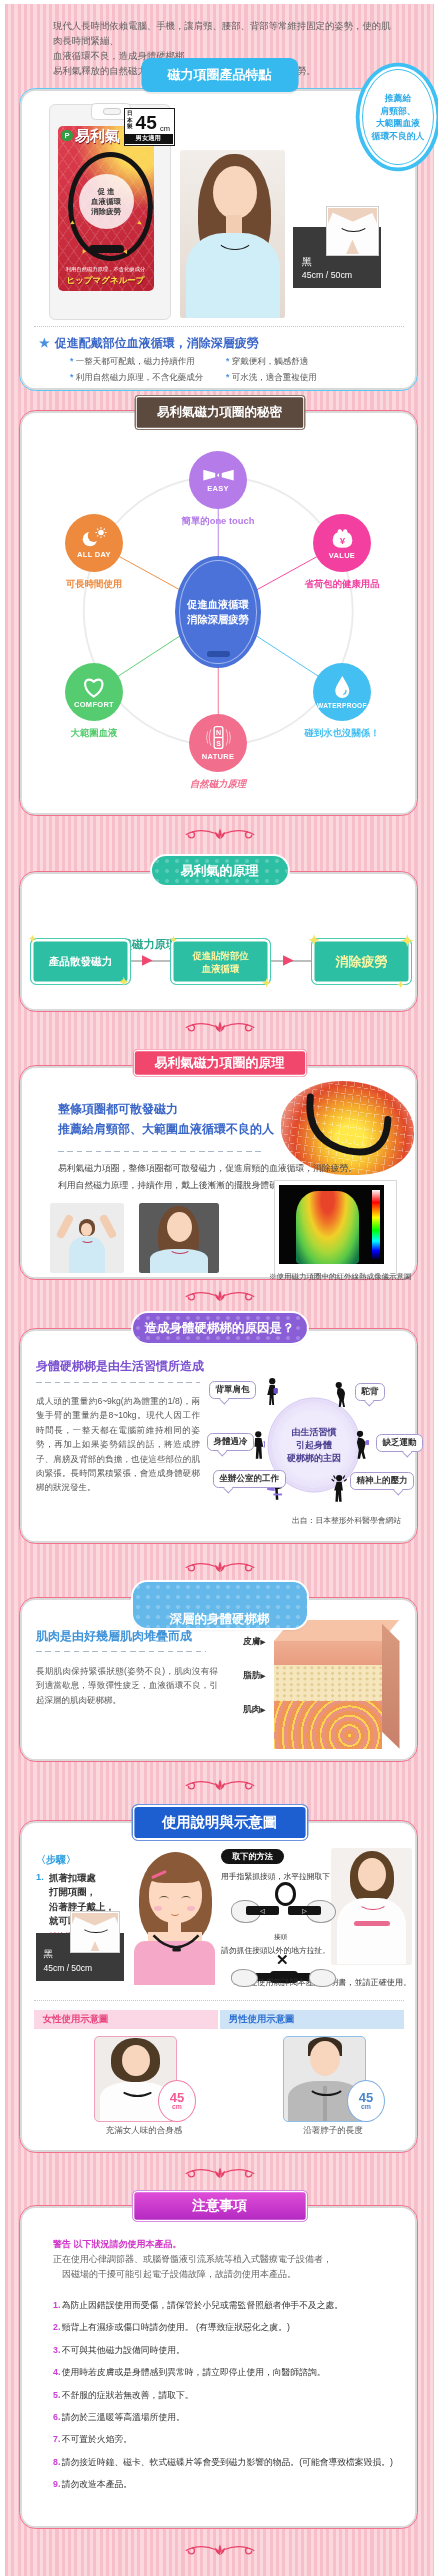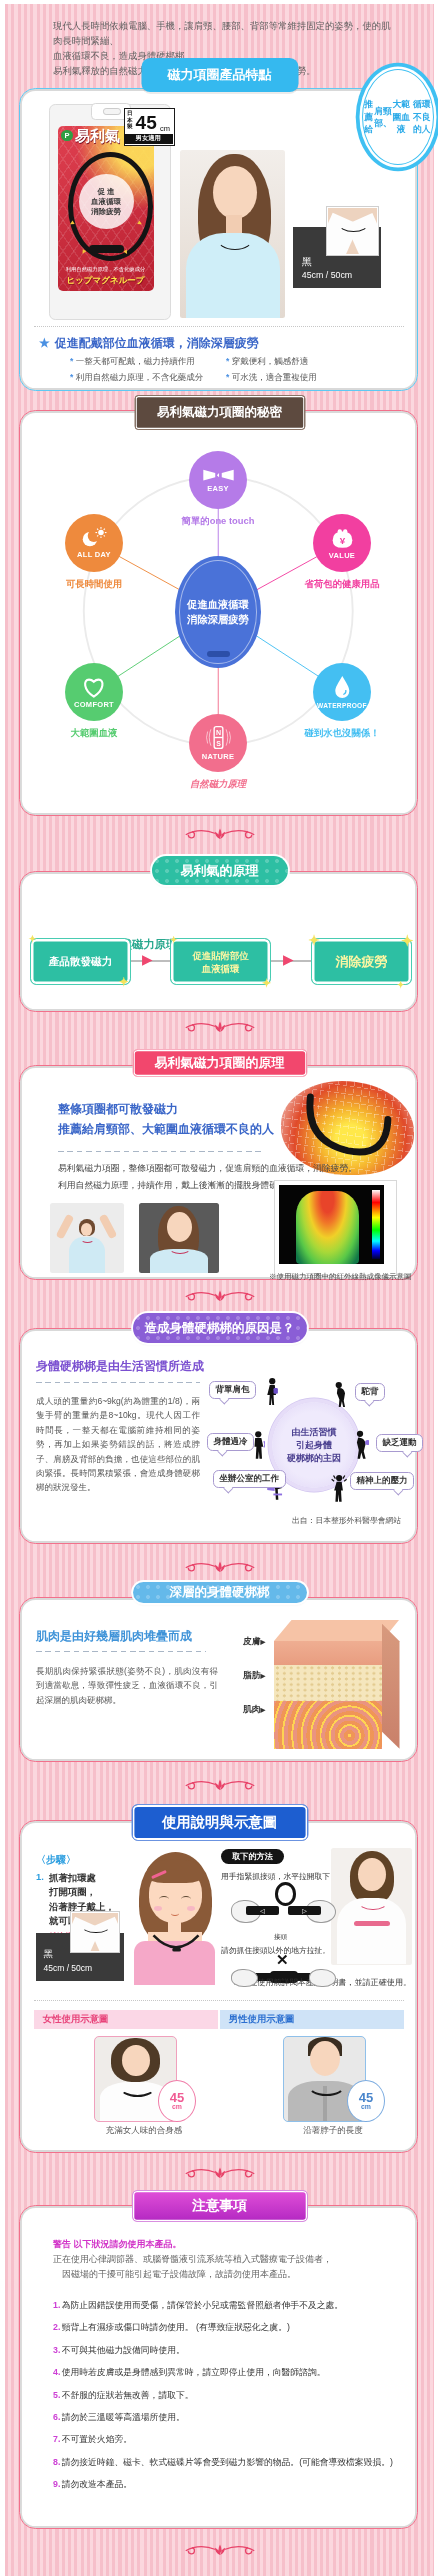--- a/index.html
+++ b/index.html
@@ -62,21 +62,21 @@
     <div>血液循環不良，造成身體硬梆梆。</div>
     <div>易利氣釋放的自然磁力，促進使用部位的血液循環，消除疲勞。</div>
   </div>
 
   <div class="panel panel-blue" style="top:88px;height:301px;"></div>
   <div class="badge ctr" style="top:58px;width:157px;height:34px;background:#35b9ef;border-radius:8.8px;font-size:13px;
        box-shadow:0 1.9px 0 rgba(0,0,0,.08);">
     <span>磁力項圈產品特點</span>
   </div>
   <div class="abs" style="left:362px;top:69px;width:70px;height:94px;background:#fff;border:1.9px solid #3fc0f2;
-       border-radius:50%;box-shadow:0 0 0 2.5px #fff,0 0 0 6.3px #3fc0f2;display:flex;flex-direction:row;align-items:center;
+       border-radius:50%;box-shadow:0 0 0 2.5px #fff,0 0 0 6.3px #3fc0f2;display:flex;flex-direction:column;align-items:center;
        justify-content:center;color:#2aaae8;font-weight:bold;font-size:8.8px;line-height:12.5px;z-index:6;text-align:center;">
     <div>推薦給</div>
     <div>肩頸部、</div>
     <div>大範圍血液</div>
     <div>循環不良的人</div>
   </div>
 
   <div class="abs" style="left:49px;top:104px;width:120px;height:214px;background:#f4f4f4;border:0.6px solid #dcdcdc;border-radius:6.3px;">
     <div class="abs" style="left:41px;top:-2.5px;width:38px;height:15px;background:#fff;border:0.6px solid #d8d8d8;border-radius:4.4px;">
       <div class="abs" style="left:10.6px;top:4.4px;width:16.3px;height:5.6px;background:#f4f4f4;border:0.6px solid #ccc;border-radius:3.1px;"></div>
@@ -417,22 +417,22 @@
   <div class="flourish" style="top:1559px;">
     <svg width="81" height="17.5" viewBox="0 0 130 28">
         <g fill="none" stroke="#e8446a" stroke-width="2">
       <path d="M10 14 q22 -12 48 -2 M120 14 q-22 -12 -48 -2"></path>
           <path d="M14 14 a5 5 0 1 0 6 -5 M116 14 a5 5 0 1 1 -6 -5"></path>
         </g>
       <path d="M65 4 q-5 9 0 17 q5 -8 0 -17 Z M57 9 q0 8 8 12 q-1 -9 -8 -12 Z M73 9 q0 8 -8 12 q1 -9 8 -12 Z" fill="#e8446a"></path>
     </svg>
   </div>
 
-  <div class="badge ctr dots" style="top:1582px;width:174px;height:21px;background-color:#64b9ea;border-radius:14.4px;font-size:12.5px;
-       box-shadow:0 0 0 1.9px #fff,0 1.3px 2.5px rgba(0,0,0,.12);">
+  <div class="badge ctr dots" style="top:1582px;width:174px;height:46px;background-color:#64b9ea;border-radius:14.4px;font-size:12.5px;
+       box-shadow:0 0 0 1.9px #fff,0 1.3px 2.5px rgba(0,0,0,.12);align-items:flex-end;">
     <span>深層的身體硬梆梆</span>
     </div>
   <div class="panel" style="top:1597px;height:163px;"></div>
 
   <div class="txt" style="left:36px;top:1628px;font-size:12px;font-weight:bold;color:#3f93d8;">肌肉是由好幾層肌肉堆疊而成</div>
   <div class="dash-div" style="left:36px;top:1651px;width:170px;"></div>
   <div class="txt" style="left:36px;top:1664px;width:182px;font-size:8.5px;color:#555;line-height:14.4px;text-align:justify;">長期肌肉保持緊張狀態(姿勢不良)，肌肉沒有得到適當歇息，導致彈性疲乏，血液循環不良，引起深層的肌肉硬梆梆。</div>
 
   <div class="abs" style="left:274px;top:1620px;width:125px;height:129px;">
     <div class="abs" style="left:0;top:0;width:125px;height:21px;background:#f6c3a6;

